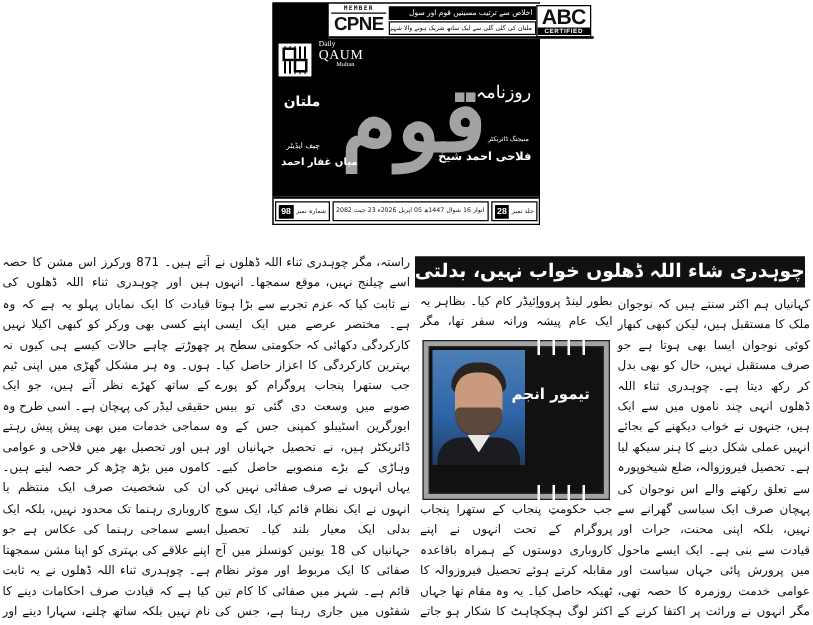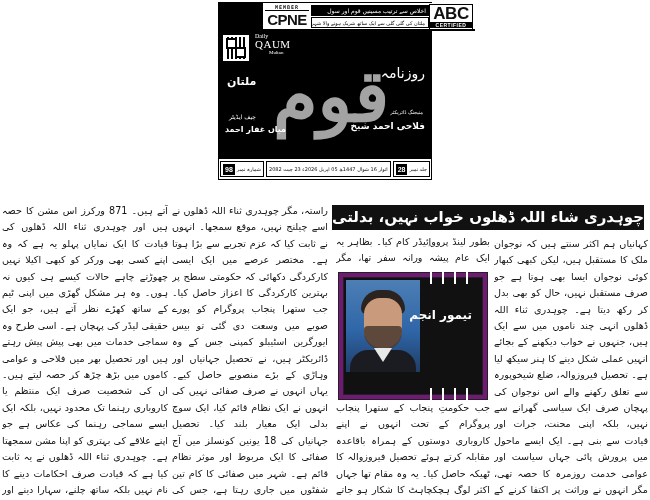--- a/index.html
+++ b/index.html
@@ -47,21 +47,21 @@
 
   .col { position: absolute; direction: rtl; text-align: justify; font-size: 9.6px; line-height: 16.4px; color: #111; overflow: hidden; }
   .col-1 { left: 494px; top: 236px; width: 154px; height: 264px; }
   .col-2-top { left: 336px; top: 234px; width: 154px; height: 34px; }
   .col-2-bot { left: 336px; top: 400px; width: 154px; height: 100px; }
   .col-3 { left: 172px; top: 203px; width: 156px; height: 297px; }
   .col-4 { left: 2px; top: 203px; width: 166px; height: 297px; }
   .col p { margin: 0; }
 
   
-  .byline-box { position: absolute; left: 338px; top: 272px; width: 150px; height: 128px; border: 1.5px solid #222; background: #701a75; }
+  .byline-box { position: absolute; left: 338px; top: 272px; width: 150px; height: 128px; border: 1.5px solid #222; background: #a3a3a3; }
   .byline-inner { position: absolute; left: 4px; top: 4px; width: 140px; height: 118px; border: 1px solid #222; background: #111; }
   .photo { position: absolute; left: 2px; top: 2px; width: 74px; height: 92px; background: linear-gradient(180deg,#4d7fb5 0%,#2f66a8 55%,#1f3d66 100%); overflow: hidden; }
   .photo .hair { position:absolute; left:15px; top:10px; width:44px; height:24px; background:#2a2320; border-radius:22px 22px 6px 6px; }
   .photo .face { position:absolute; left:18px; top:18px; width:38px; height:50px; background:#c99a7c; border-radius:16px 16px 18px 18px; }
   .photo .beard { position:absolute; left:18px; top:46px; width:38px; height:24px; background:#4a3a30; border-radius:4px 4px 18px 18px; opacity:.85; }
   .photo .suit { position:absolute; left:4px; top:70px; width:66px; height:26px; background:#1b1b22; border-radius:18px 18px 0 0; }
   .photo .collar { position:absolute; left:28px; top:68px; width:18px; height:14px; background:#e8e8e8; clip-path: polygon(0 0,100% 0,50% 100%); }
   .byline-name { position: absolute; right: 10px; top: 30px; color: #fff; font-size: 12px; font-weight: bold; direction: rtl; }
   .ticks-top, .ticks-bot { position: absolute; display: flex; gap: 10px; }
   .ticks-top { left: 86px; top: -6px; }

